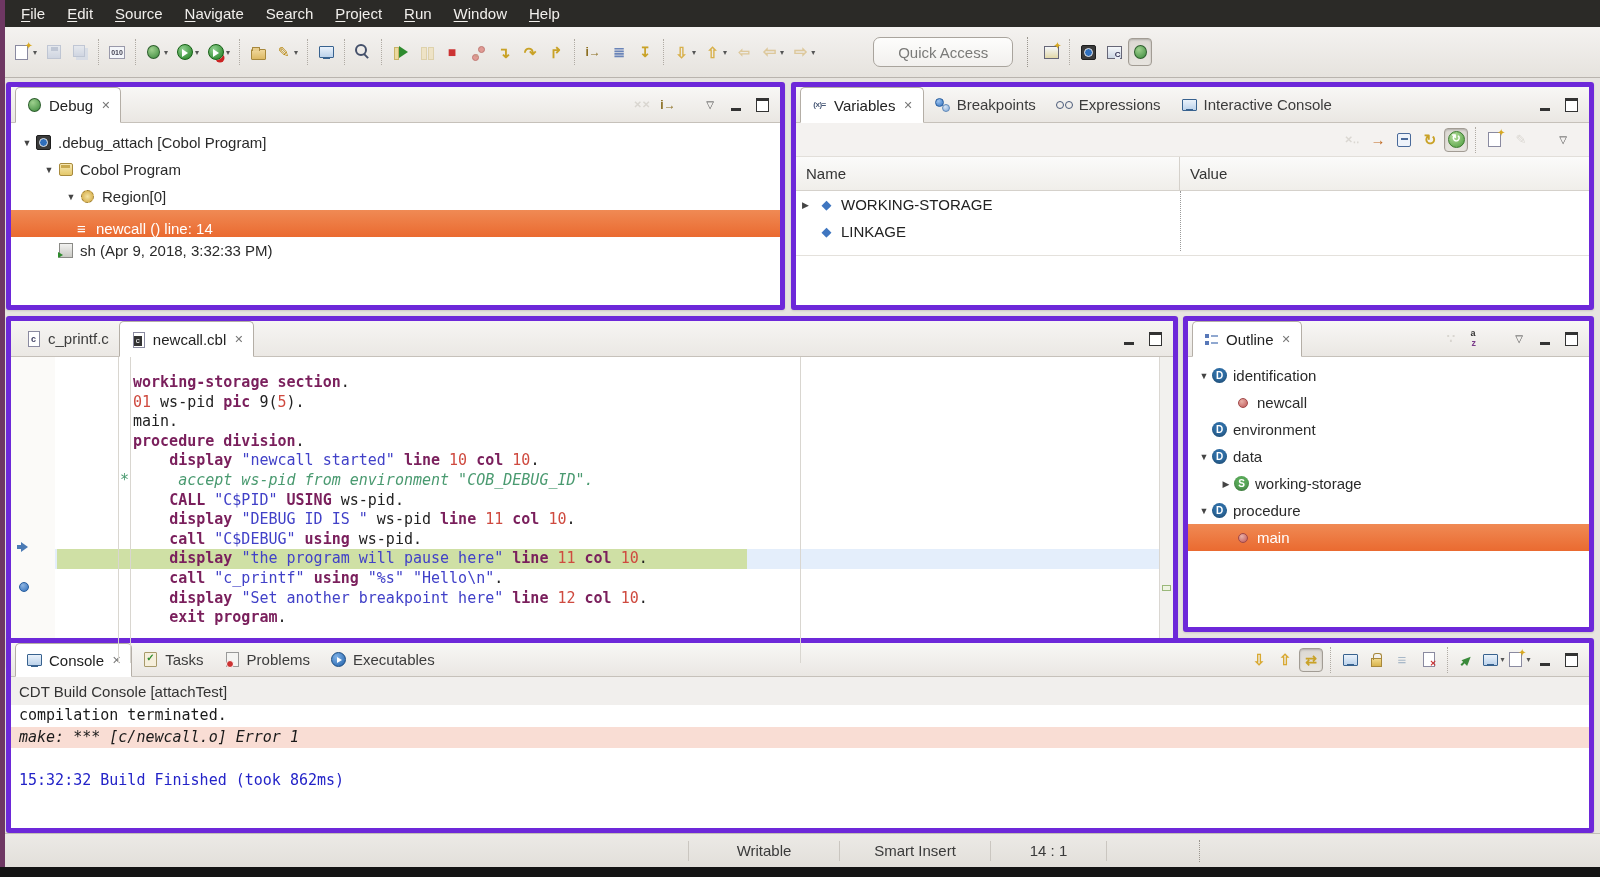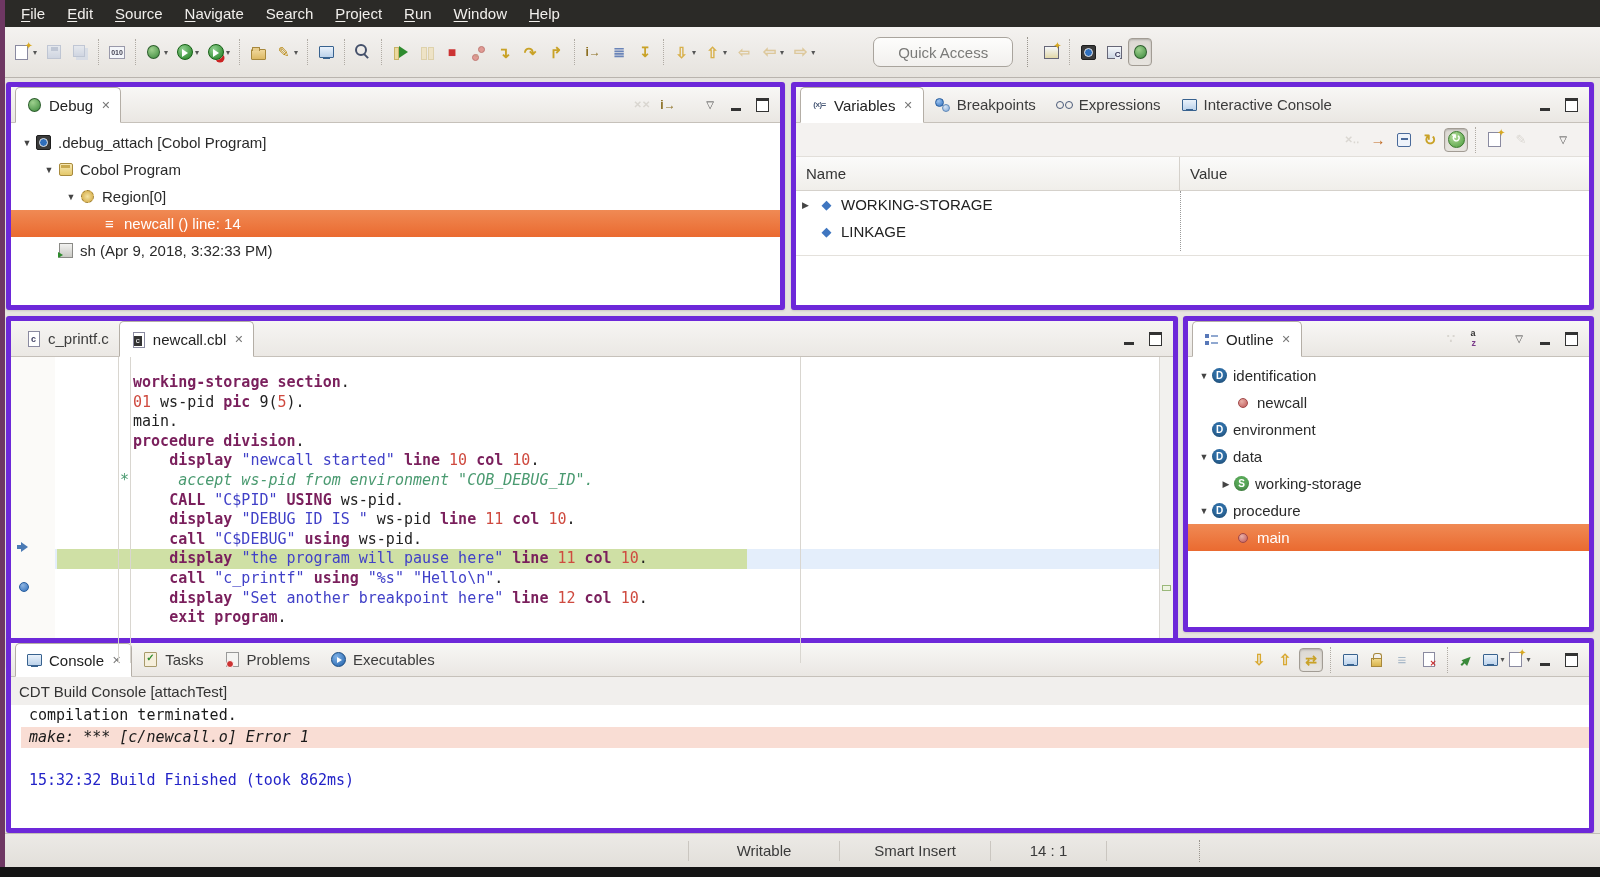--- a/index.html
+++ b/index.html
@@ -139,21 +139,21 @@
   .code-line.current { background:#e4eefb; }
   .code-line.current::before { content:""; position:absolute; left:2px; top:0; width:690px; height:100%; background:#cfe0a5; z-index:0; }
   .cstar { position:absolute; left:65px; top:0; z-index:2; }
   .ip-arrow { position:absolute; left:6px; width:12px; height:10px; }
   .ip-arrow::before { content:""; position:absolute; left:0; top:3px; width:5px; height:4px; background:#4a7ab5; }
   .ip-arrow::after { content:""; position:absolute; left:4px; top:0; border-left:7px solid #4a7ab5; border-top:5px solid transparent; border-bottom:5px solid transparent; }
   .bp-dot { position:absolute; left:8px; width:10px; height:10px; border-radius:50%; background:radial-gradient(circle at 35% 30%,#8fb4e0,#2f6fbd); border:1px solid #275d9e; }
   #ruler-marker { position:absolute; left:2px; top:228px; width:9px; height:6px; background:#eef4e2; border:1px solid #9ab87a; }
   
   #console-title-row { height:28px; display:flex; align-items:center; padding-left:8px; background:#f1efed; font-size:15px; color:#333; }
-  #console-output { font-family:"DejaVu Sans Mono", monospace; font-size:15px;padding-left:10px; }
+  #console-output { font-family:"DejaVu Sans Mono", monospace; font-size:15px; }
   .cline { height:21.5px; line-height:21.5px; padding-left:8px; white-space:pre; color:#1a1a1a; }
   .cline.error { background:#f9ddd4;font-style:italic; }
   .cline.info { color:#2323c8; }
   
   #status-bar { position:absolute; left:0; top:833px; width:1600px; height:34px; background:linear-gradient(#eceae6,#e2dfda); border-top:1px solid #c2beb7; display:flex; align-items:center; font-size:15px; color:#3a3a3a; }
   .status-cell { width:150px; text-align:center; }
   .status-div { width:1px; height:20px; background:#cac6c0; }
   #status-dotted { margin-left:92px; height:22px; border-left:1px dotted #9a958e; }
   #bottom-strip { position:absolute; left:0; top:867px; width:1600px; height:10px; background:#141414; }
 </style>
@@ -320,21 +320,21 @@
         <div class="trow" style="padding-left: 30px;">
           <span class="exp">▼</span>
           <span class="icon s-process"></span>
           <span class="lbl">Cobol Program</span>
         </div>
         <div class="trow" style="padding-left: 52px;">
           <span class="exp">▼</span>
           <span class="icon s-gear"></span>
           <span class="lbl">Region[0]</span>
         </div>
-        <div class="trow sel" style="padding-left: 74px;">
+        <div class="trow sel" style="padding-left: 46px; align-items: flex-end;">
           <span class="exp"></span>
           <span class="icon" data-glyph="≡" style="color: rgb(85, 85, 85); font-size: 15px; font-weight: bold;"></span>
           <span class="lbl">newcall () line: 14</span>
         </div>
         <div class="trow" style="padding-left: 30px;">
           <span class="exp"></span>
           <span class="icon s-terminal"></span>
           <span class="lbl">sh (Apr 9, 2018, 3:32:33 PM)</span>
         </div>
       </div>

